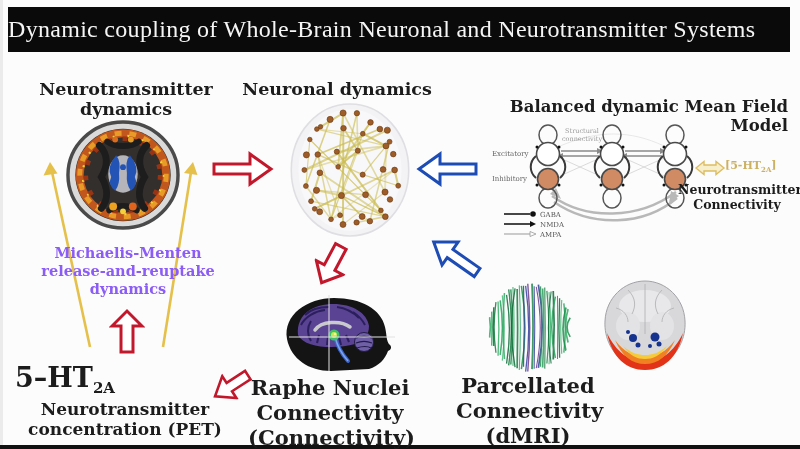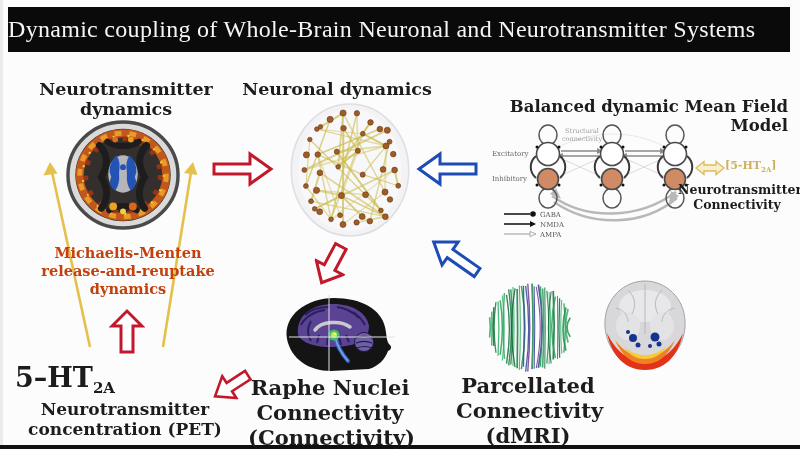--- a/index.html
+++ b/index.html
@@ -9,21 +9,21 @@
   .edge-left{left:0;top:0;width:3px;height:449px;background:#ebebeb;}
   .edge-bottom{left:0;top:445px;width:800px;height:4px;background:#111;}
   .title-bar{left:8px;top:7px;width:782px;height:45px;background:#0a0a0a;
              display:flex;align-items:center;justify-content:flex-start;}
   .title-bar span{font-family:"Liberation Serif", serif;color:#f5f5f5;font-size:24px;letter-spacing:.3px;}
   .hd{font-weight:bold;text-align:center;line-height:1.14;}
   .hd-nt{left:28px;top:80px;width:196px;font-size:17.5px;}
   .hd-neu{left:239px;top:80px;width:196px;font-size:17.5px;}
   .hd-model{left:478px;top:98px;width:310px;font-size:16.5px;text-align:right;font-weight:bold;}
   .mm{left:25px;top:244px;width:206px;text-align:center;font-size:14.5px;line-height:1.24;
-      color:#c2410c;font-weight:bold;z-index:3;}
+      color:#8b5cf6;font-weight:bold;z-index:3;}
   .receptor{left:15px;top:362px;width:220px;text-align:left;font-weight:bold;font-size:27px;z-index:3;}
   .receptor .sub{font-size:15px;vertical-align:-6px;}
   .cap{font-weight:bold;text-align:center;line-height:1.18;font-size:21px;z-index:3;}
   .cap-pet{left:10px;top:399px;width:230px;font-size:17px;}
   .cap-raphe{left:248px;top:376px;width:164px;}
   .cap-dmri{left:456px;top:374px;width:144px;}
   .cap-fmri{left:572px;top:374px;width:146px;}
   .cap-conc{left:678px;top:182px;width:118px;font-size:12.5px;line-height:1.22;}
   .conc-label{left:725px;top:159px;width:70px;font-size:11px;font-weight:bold;color:#cdb162;z-index:3;}
   .conc-label .sub{font-size:7px;vertical-align:-3px;}

